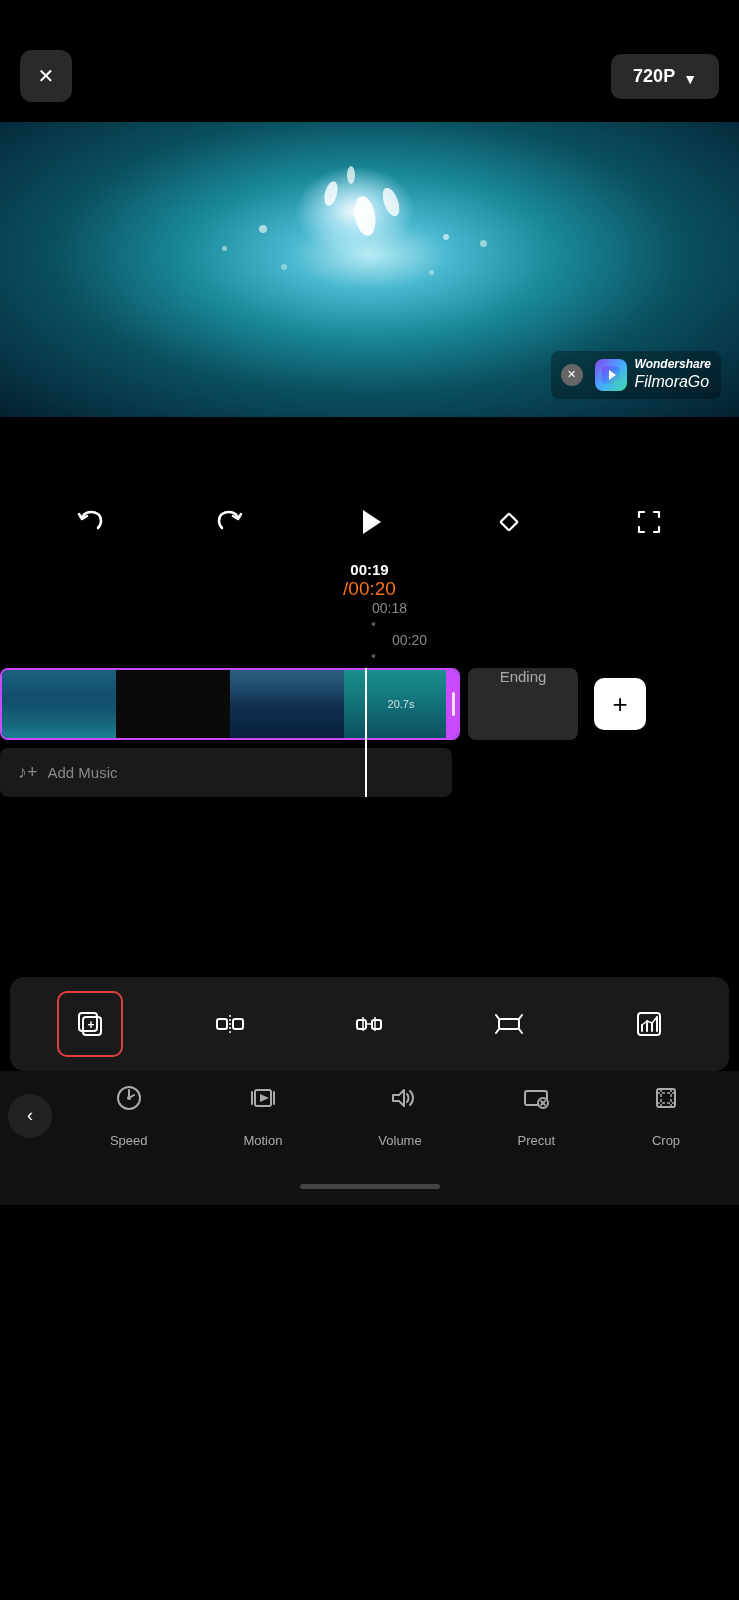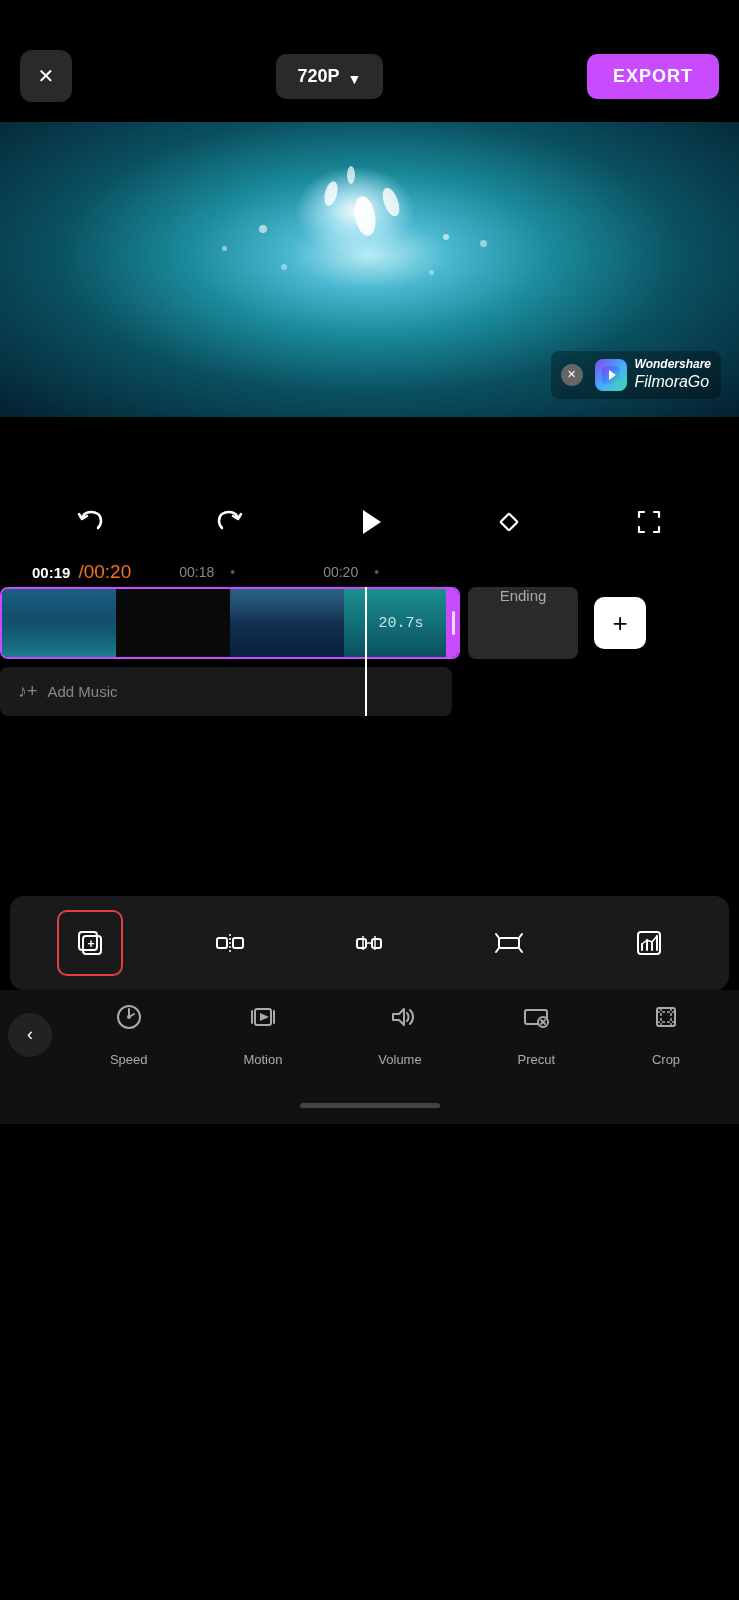--- a/index.html
+++ b/index.html
@@ -236,23 +236,20 @@
 </head>
 <body>
 
 <div class="top-bar">
   <div class="close-btn">
     <span>✕</span>
   </div>
   <div class="quality-btn">
     <span>720P</span>
     <span style="font-size:14px;">▼</span>
-  </div>
-  <div class="export-btn">
-    <span>EXPORT</span>
   </div>
 </div>
 
 <div class="video-preview">
   <div class="video-preview-bg">
 
     <div style="position:absolute;top:0;left:0;width:100%;height:100%;background:radial-gradient(ellipse at 50% 45%, #b8ecf5 0%, #4ab8d0 15%, #1a8a9a 35%, #0a5060 60%, #042030 100%);"></div>
 
     <div style="position:absolute;top:30%;left:48%;width:120px;height:90px;background:radial-gradient(ellipse,rgba(255,255,255,0.95) 0%,rgba(200,240,255,0.7) 30%,transparent 70%);border-radius:50%;transform:translate(-50%,-50%);"></div>
     <div style="position:absolute;top:25%;left:48%;width:20px;height:40px;background:rgba(255,255,255,0.9);border-radius:50%;transform:rotate(-10deg);"></div>
@@ -317,21 +314,21 @@
   <div class="ctrl-btn">
     <svg width="32" height="32" viewBox="0 0 32 32" fill="none">
       <path d="M6,11 L6,6 L11,6" stroke="white" stroke-width="2.2" fill="none" stroke-linecap="round" stroke-linejoin="round"></path>
       <path d="M21,6 L26,6 L26,11" stroke="white" stroke-width="2.2" fill="none" stroke-linecap="round" stroke-linejoin="round"></path>
       <path d="M6,21 L6,26 L11,26" stroke="white" stroke-width="2.2" fill="none" stroke-linecap="round" stroke-linejoin="round"></path>
       <path d="M21,26 L26,26 L26,21" stroke="white" stroke-width="2.2" fill="none" stroke-linecap="round" stroke-linejoin="round"></path>
     </svg>
   </div>
 </div>
 
-<div style="display:flex;align-items:center;padding:4px 32px;gap:8px;font-size:14px;">
+<div style="display:flex;align-items:center;padding:4px 24px;gap:0;font-size:14px;flex-direction:column;">
   <span style="font-weight:600;font-size:15px;">00:19</span>
   <span style="color:#f97316;font-size:19px;">/00:20</span>
   <span style="color:#888;margin-left:40px;font-size:14px;">00:18</span>
   <span style="color:#555;margin-left:8px;font-size:14px;">•</span>
   <span style="color:#888;margin-left:80px;font-size:14px;">00:20</span>
   <span style="color:#555;margin-left:8px;font-size:14px;">•</span>
 </div>
 
 <div class="timeline-wrapper">
 
@@ -342,21 +339,21 @@
     <div class="video-track">
       <div class="track-thumbnails">
         <div class="thumb thumb-1" style="background:linear-gradient(180deg,#1a6080 0%,#0a3050 100%);position:relative;overflow:hidden;">
           <div style="position:absolute;bottom:0;left:0;right:0;height:60%;background:linear-gradient(0deg,#1a8090 0%,transparent 100%);"></div>
         </div>
         <div class="thumb thumb-2" style="background:#0a0a0a;"></div>
         <div class="thumb thumb-3" style="background:linear-gradient(180deg,#1a4060 0%,#0a2040 100%);position:relative;overflow:hidden;">
           <div style="position:absolute;top:0;left:0;right:0;height:50%;background:linear-gradient(180deg,#2a6080 0%,transparent 100%);"></div>
         </div>
         <div class="thumb thumb-4" style="background:linear-gradient(180deg,#1a9090 0%,#0a5060 100%);position:relative;overflow:hidden;">
-          <div style="position:absolute;top:50%;left:50%;transform:translate(-50%,-50%);font-size:15px;color:rgba(255,255,255,0.8);white-space:nowrap;font-family:Liberation Mono, monospace;">20.7s</div>
+          <div style="position:absolute;top:50%;left:50%;transform:translate(-50%,-50%);font-size:11px;color:rgba(255,255,255,0.8);white-space:nowrap;">20.7s</div>
         </div>
       </div>
       <div class="track-handle">
         <div style="width:3px;height:24px;background:rgba(255,255,255,0.8);border-radius:2px;"></div>
       </div>
     </div>
 
     <div class="ending-block">
       <span>Ending</span>
     </div>

